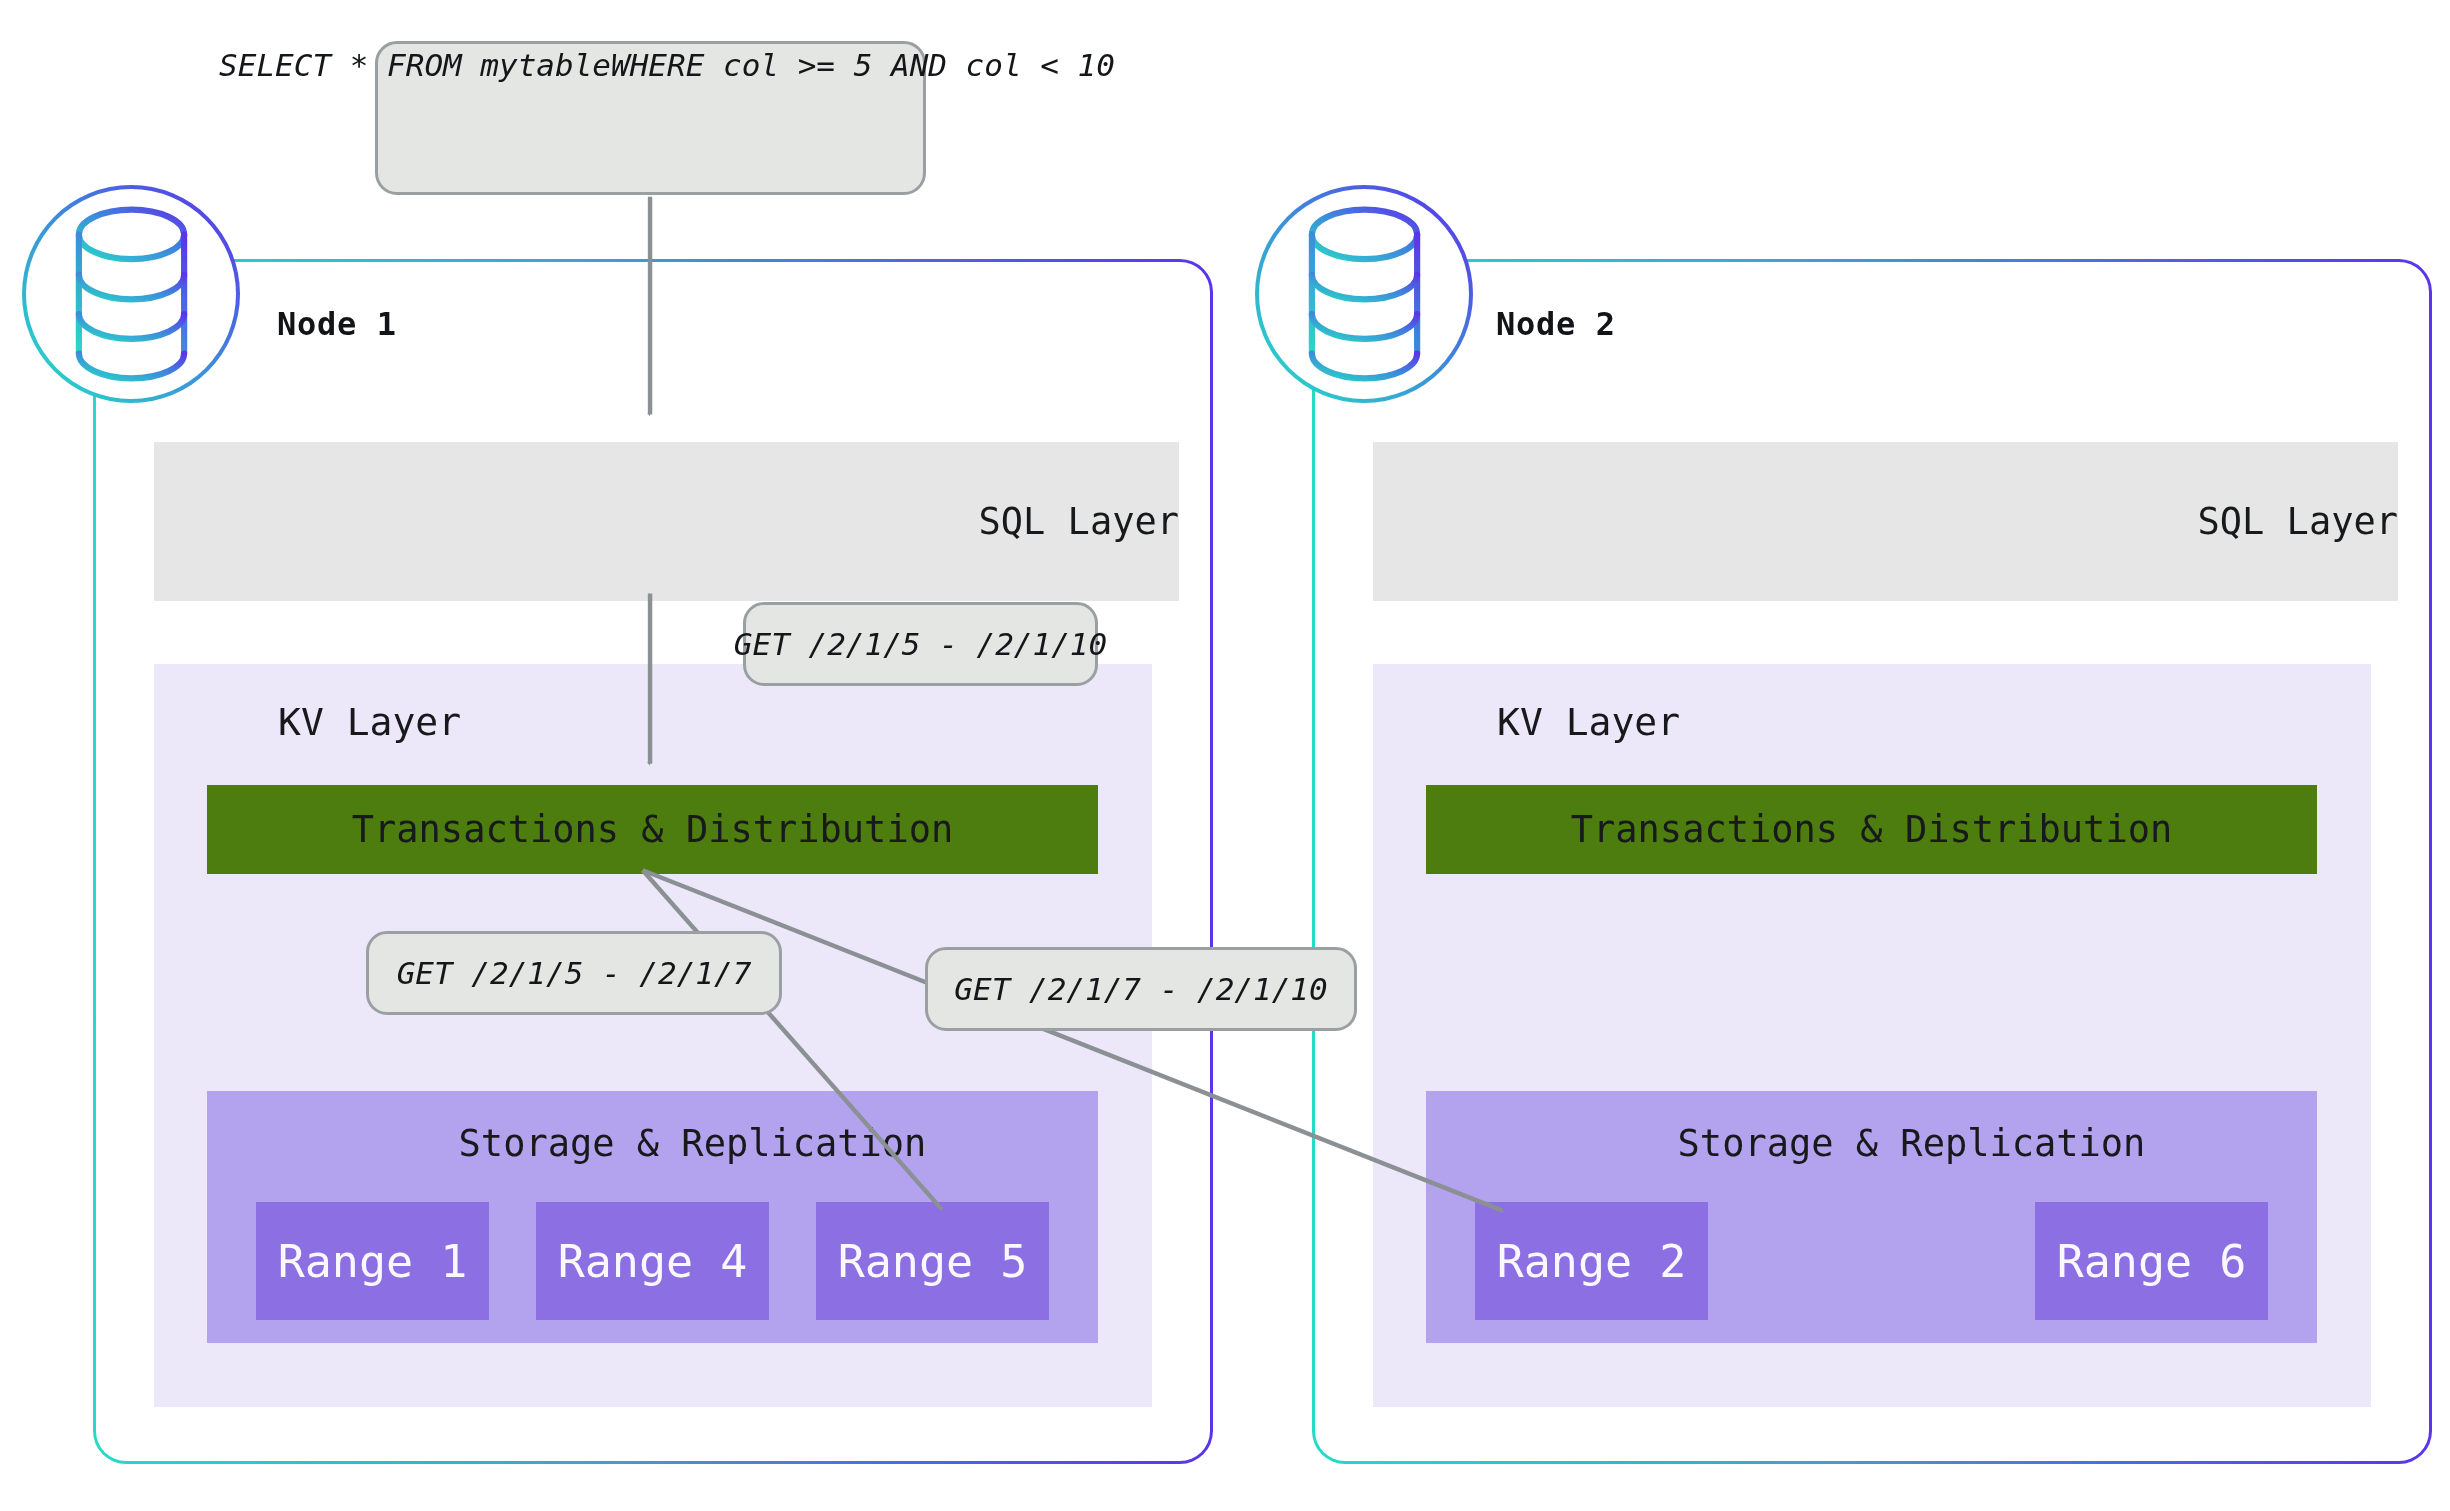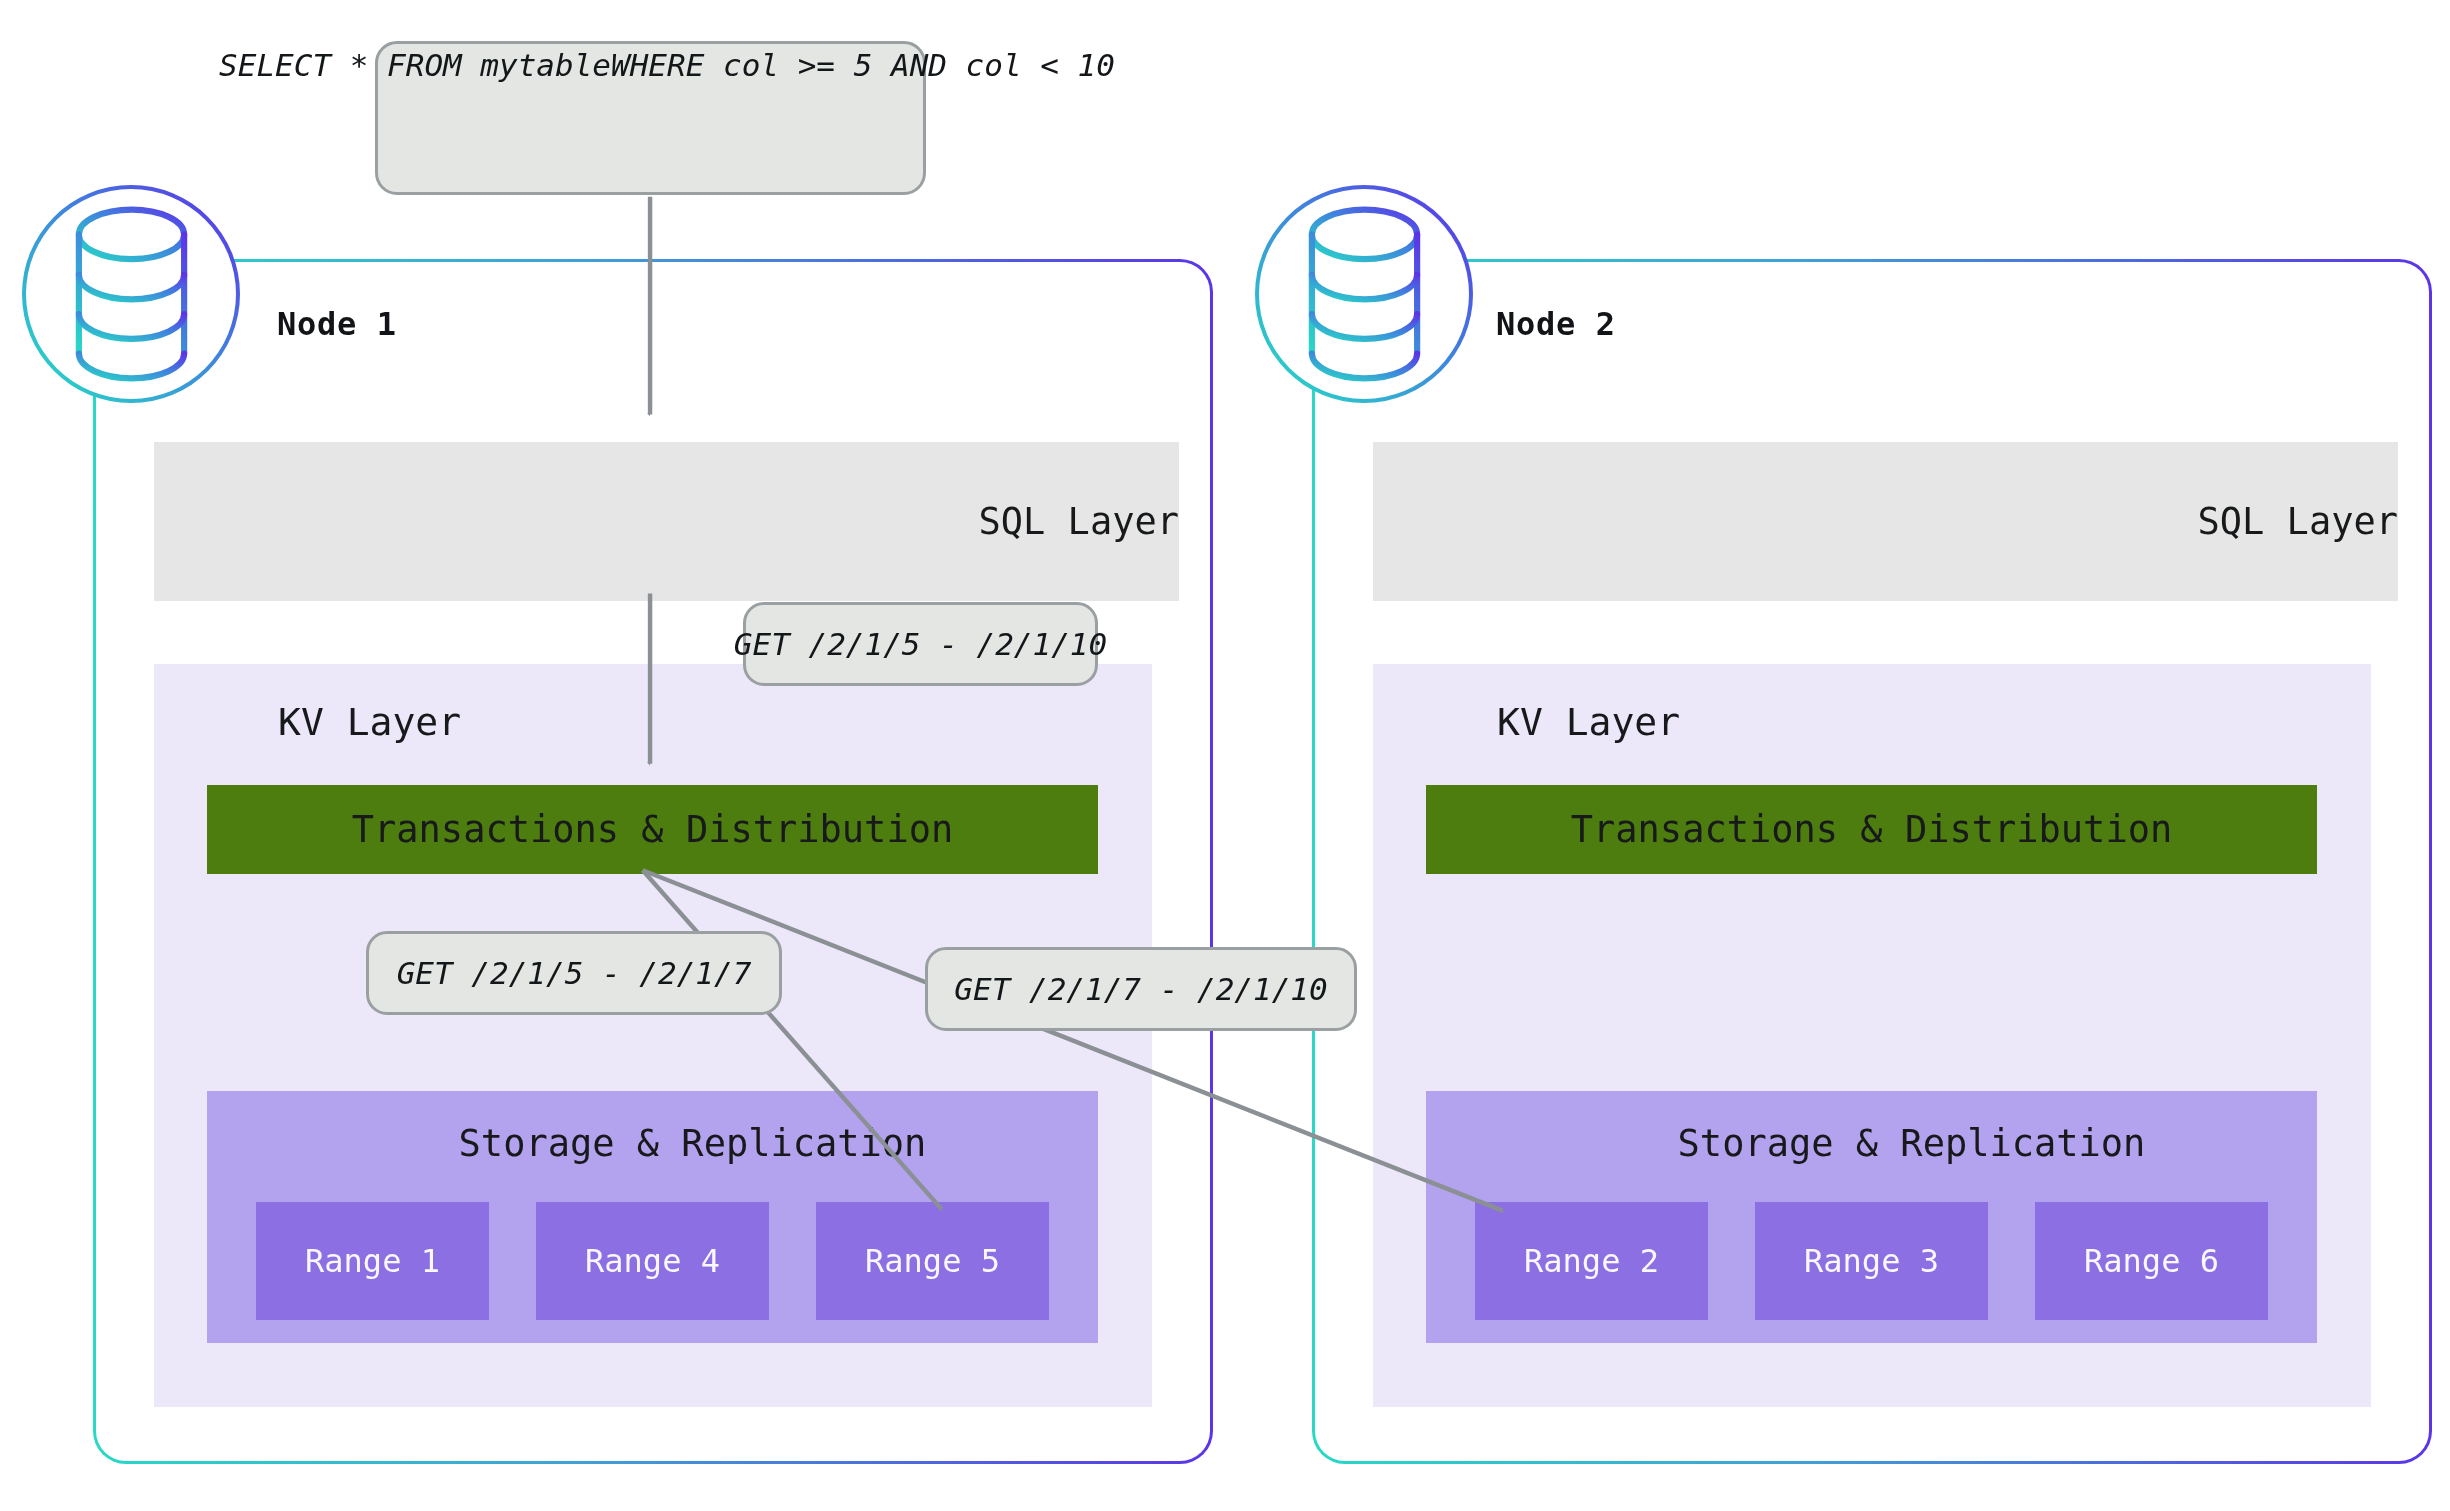--- a/index.html
+++ b/index.html
@@ -106,21 +106,21 @@
     justify-content: space-between;
   }
   .range-box {
     width: 233px;
     height: 118px;
     background: #8b6fe3;
     color: #faf8ff;
     display: flex;
     align-items: center;
     justify-content: center;
-    font-size: 32px;
+    font-size: 45px;
   }
 
   
   .db-circle {
     position: absolute;
     width: 210px;
     height: 210px;
     top: 185px;
     border: 4.4px solid transparent;
     border-radius: 50%;
@@ -211,21 +211,20 @@
     </div>
     <div class="kv-layer">
       <div class="kv-title">KV Layer</div>
       <div class="txn-bar">
         <span>Transactions &amp; Distribution</span>
       </div>
       <div class="storage-box">
         <div class="storage-title">Storage &amp; Replication</div>
         <div class="ranges-row">
           <div class="range-box">Range 2</div>
-          <div class="range-box">Range 3</div>
           <div class="range-box">Range 6</div>
         </div>
       </div>
     </div>
   </div>
 
   <div class="db-circle c1">
     <svg width="117" height="178" viewBox="0 0 150 230">
       <defs>
         <linearGradient id="dbg1" x1="0" y1="1" x2="1" y2="0">

